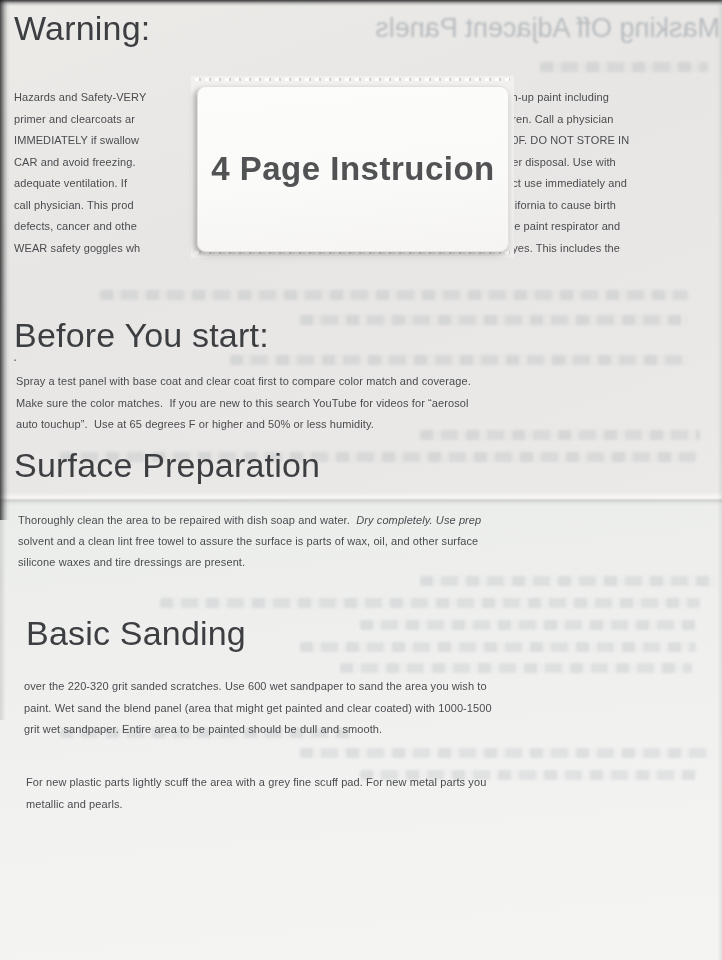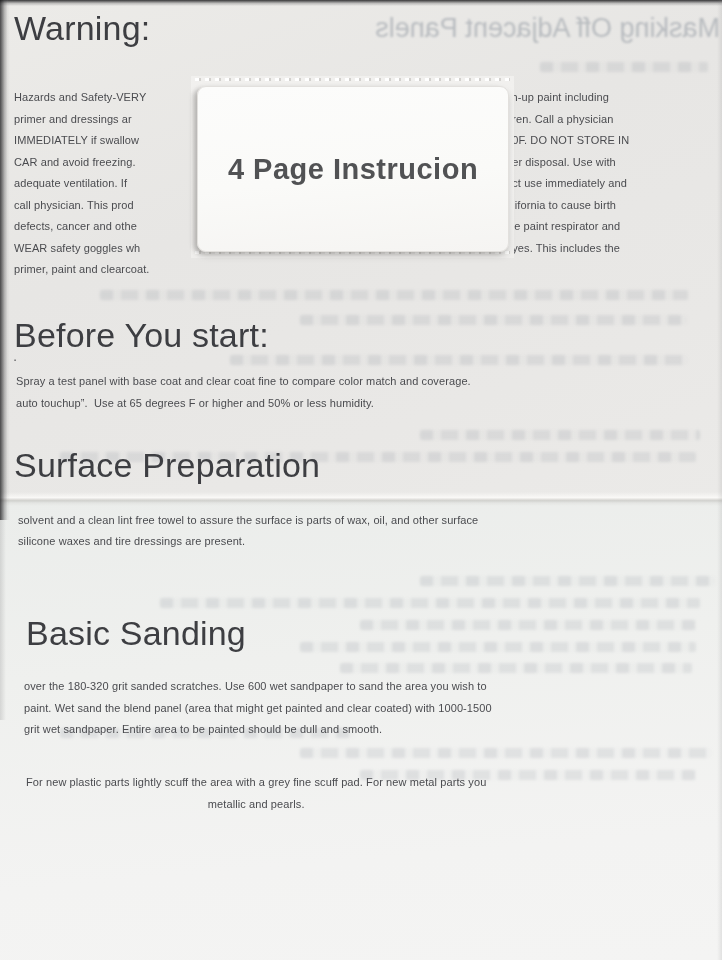--- a/index.html
+++ b/index.html
@@ -41,28 +41,28 @@
     background:linear-gradient(180deg,#f1f0ee,#f3f2f0 50%,#efeeec);}
   .perf{position:absolute;left:4px;width:315px;height:3px;filter:blur(.4px);
     background:repeating-linear-gradient(90deg,rgba(255,255,255,.95) 0 4px,rgba(186,184,180,.55) 4px 6px,rgba(255,255,255,0) 6px 10px);}
   .perf.top{top:2px;}
   .perf.bottom{bottom:4px;}
   .sticker{position:absolute;left:197px;top:86px;width:310px;height:164px;border-radius:9px;
     background:linear-gradient(175deg,#fcfcfb 0%,#fafaf8 55%,#f5f4f2 100%);
     border:1px solid #e2e0dd;
     box-shadow:-4px 2px 4px rgba(92,90,86,.30),0 4px 6px rgba(120,118,114,.28);
     display:flex;flex-direction:column;align-items:center;justify-content:center;gap:20px;}
-  .sticker-line{font-size:29px;line-height:30px;font-weight:700;color:#515254;letter-spacing:.5px;white-space:pre;}
+  .sticker-line{font-size:33px;line-height:30px;font-weight:700;color:#515254;letter-spacing:.5px;white-space:pre;}
 
   .dot{position:absolute;left:13px;top:347px;font-size:15px;color:#6a6b6e;}
   .blines{position:absolute;left:16px;top:371px;}
   .slines{position:absolute;left:18px;top:510px;}
   .slines .tline{line-height:21px;height:21px;}
   .p1lines{position:absolute;left:24px;top:676px;}
-  .p2lines{position:absolute;left:26px;top:772px;text-align:center;}
+  .p2lines{position:absolute;left:26px;top:772px;}
   .ital{font-style:italic;}
 </style>
 </head>
 <body>
 
 <div class="photo">
 
   <div class="sheet-top"></div>
   <div class="sheet-bottom"></div>
   <div class="seam"></div>
@@ -80,54 +80,55 @@
   <div class="bleed-strip" style="left:300px;top:642px;width:396px;"></div>
   <div class="bleed-strip" style="left:340px;top:663px;width:352px;"></div>
   <div class="bleed-strip" style="left:60px;top:728px;width:296px;"></div>
   <div class="bleed-strip" style="left:300px;top:748px;width:412px;"></div>
   <div class="bleed-strip" style="left:360px;top:770px;width:336px;"></div>
 
   <div class="h1" style="left:14px;top:6px;">Warning:</div>
 
   <div class="wlines">
     <div class="tline wline"><span>Hazards and Safety-VERY</span><span class="rfrag">ch-up paint including</span></div>
-    <div class="tline wline"><span>primer and dressings ar</span><span class="rfrag">dren. Call a physician</span></div>
+    <div class="tline wline"><span>primer and clearcoats ar</span><span class="rfrag">dren. Call a physician</span></div>
     <div class="tline wline"><span>IMMEDIATELY if swallow</span><span class="rfrag">20F. DO NOT STORE IN</span></div>
     <div class="tline wline"><span>CAR and avoid freezing.</span><span class="rfrag">per disposal. Use with</span></div>
     <div class="tline wline"><span>adequate ventilation. If</span><span class="rfrag">uct use immediately and</span></div>
     <div class="tline wline"><span>call physician. This prod</span><span class="rfrag">alifornia to cause birth</span></div>
     <div class="tline wline"><span>defects, cancer and othe</span><span class="rfrag">ive paint respirator and</span></div>
     <div class="tline wline"><span>WEAR safety goggles wh</span><span class="rfrag">eyes. This includes the</span></div>
-    <div class="tline wline"><span>primer, paint and clearcoat.</span><span class="rfrag"></span></div>
   </div>
 
   <div class="label-backing">
     <div class="perf top"></div>
     <div class="perf bottom"></div>
   </div>
   <div class="sticker">
     <div class="sticker-line">4 Page Instrucion</div>
   </div>
 
   <div class="h1" style="left:14px;top:313px;">Before You start:</div>
   <div class="dot">.</div>
   <div class="blines">
-    <div class="tline">Spray a test panel with base coat and clear coat fine to compare color match and coverage.</div>
+    <div class="tline">Spray a test panel with base coat and clear coat first to compare color match and coverage.</div>
+    <div class="tline">Make sure the color matches.  If you are new to this search YouTube for videos for “aerosol</div>
     <div class="tline">auto touchup”.  Use at 65 degrees F or higher and 50% or less humidity.</div>
   </div>
 
   <div class="h1" style="left:14px;top:443px;">Surface Preparation</div>
   <div class="slines">
+    <div class="tline"><span>Thoroughly clean the area to be repaired with dish soap and water.  </span><span class="ital">Dry completely. Use prep</span></div>
     <div class="tline">solvent and a clean lint free towel to assure the surface is parts of wax, oil, and other surface</div>
     <div class="tline">silicone waxes and tire dressings are present.</div>
   </div>
 
   <div class="h1" style="left:26px;top:611px;">Basic Sanding</div>
   <div class="p1lines">
-    <div class="tline">over the 180-320 grit sanded scratches. Use 600 wet sandpaper to sand the area you wish to</div>
+    <div class="tline">over the 220-320 grit sanded scratches. Use 600 wet sandpaper to sand the area you wish to</div>
     <div class="tline">paint. Wet sand the blend panel (area that might get painted and clear coated) with 1000-1500</div>
     <div class="tline">grit wet sandpaper. Entire area to be painted should be dull and smooth.</div>
   </div>
   <div class="p2lines">
     <div class="tline">For new plastic parts lightly scuff the area with a grey fine scuff pad. For new metal parts you</div>
     <div class="tline">metallic and pearls.</div>
   </div>
 
   <div class="edge-top"></div>
   <div class="edge-left"></div>

